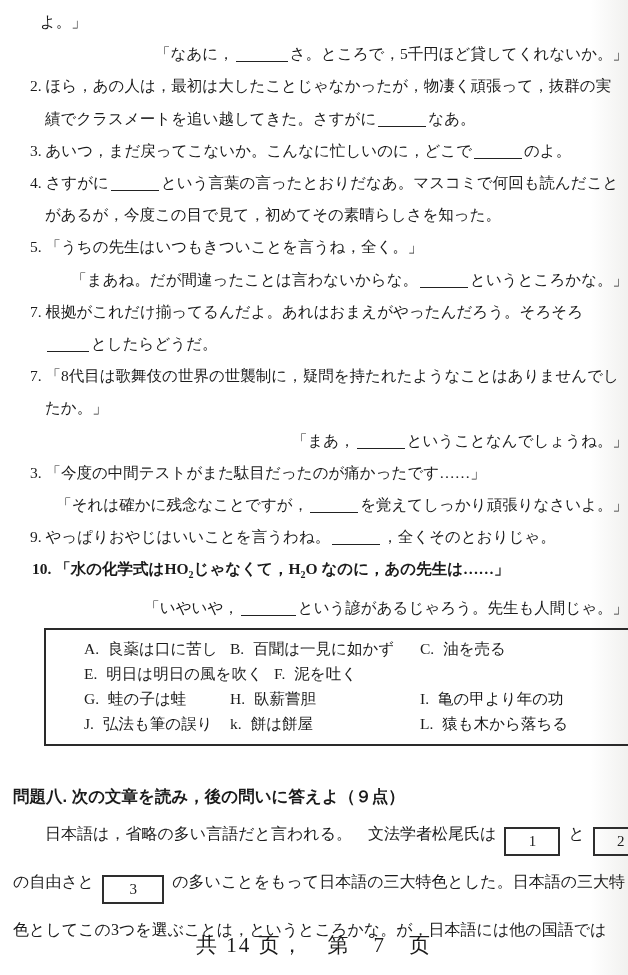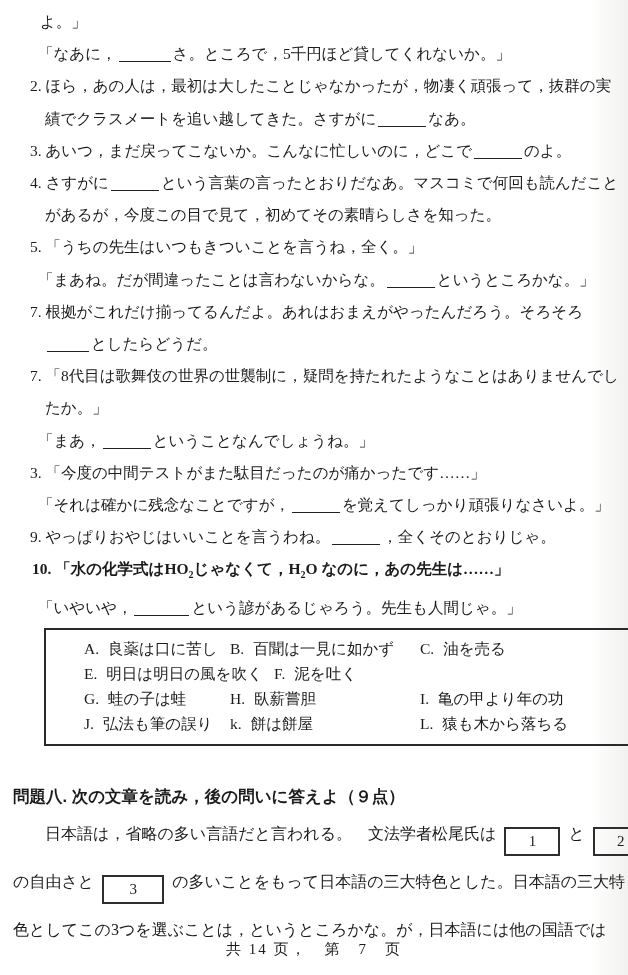--- a/index.html
+++ b/index.html
@@ -6,21 +6,21 @@
   .page{
     width:628px;height:975px;position:relative;margin:0 auto;
     background:linear-gradient(90deg,#ffffff 0%,#ffffff 94%,#f1f1ef 100%);
     color:#1b1b1b;
     font-family:"Liberation Serif","DejaVu Serif",serif;
     overflow:hidden;
   }
   .content{padding-top:6px;}
   .ln{line-height:32.2px;font-size:15.5px;white-space:nowrap;}
   .ind-a{padding-left:40px;}   
-  .ind-q{padding-left:38px;}   
+  .ind-q{padding-left:38px;text-align:right;}   
   .ind-n{padding-left:30px;}   
   .ind-n10{padding-left:32px;font-weight:bold;} 
   .ind-c{padding-left:45px;}   
   .bl{
     display:inline-block;width:48px;height:3px;
     border-bottom:1.5px solid #222;vertical-align:-3px;margin:0 2px;
   }
   .sub{font-size:10px;vertical-align:-4px;}
   .choices{
     margin:4px 0 0 44px;width:586px;border:2px solid #2a2a2a;
@@ -39,21 +39,21 @@
   }
   .s8p{font-size:16px;line-height:35px;white-space:nowrap;margin-top:8px;}
   .pind{padding-left:32px;}
   .numbox{
     display:inline-block;width:52px;height:25px;line-height:25px;
     border:2px solid #2e2e2e;text-align:center;vertical-align:-7px;
     margin:0 8px;font-size:15px;
   }
   .footer{
     position:absolute;left:0;bottom:16px;width:100%;
-    text-align:center;font-size:15px;letter-spacing:2px;
+    text-align:center;font-size:21px;letter-spacing:2px;
   }
 </style>
 </head>
 <body>
 
 <div class="page">
   <div class="content">
 
     <div class="ln ind-a"><span>よ。」</span></div>
 

